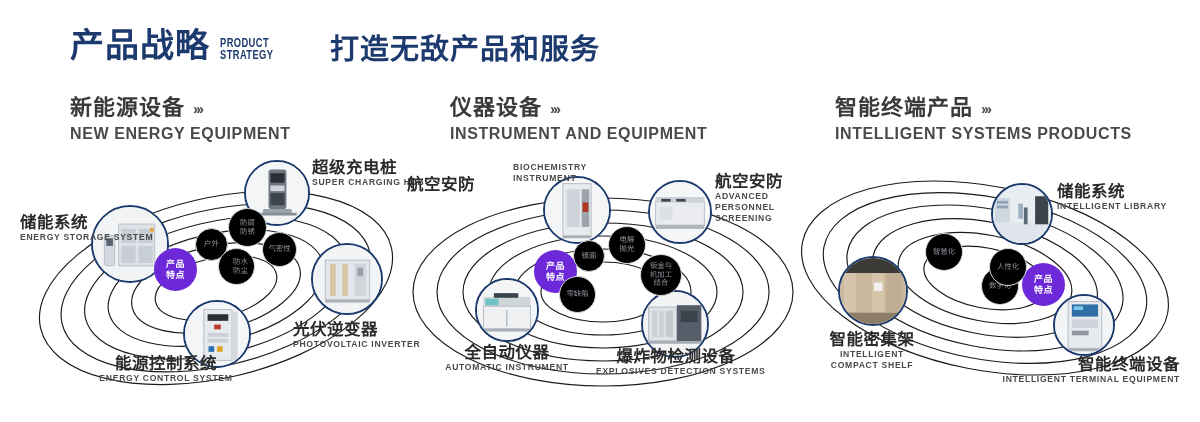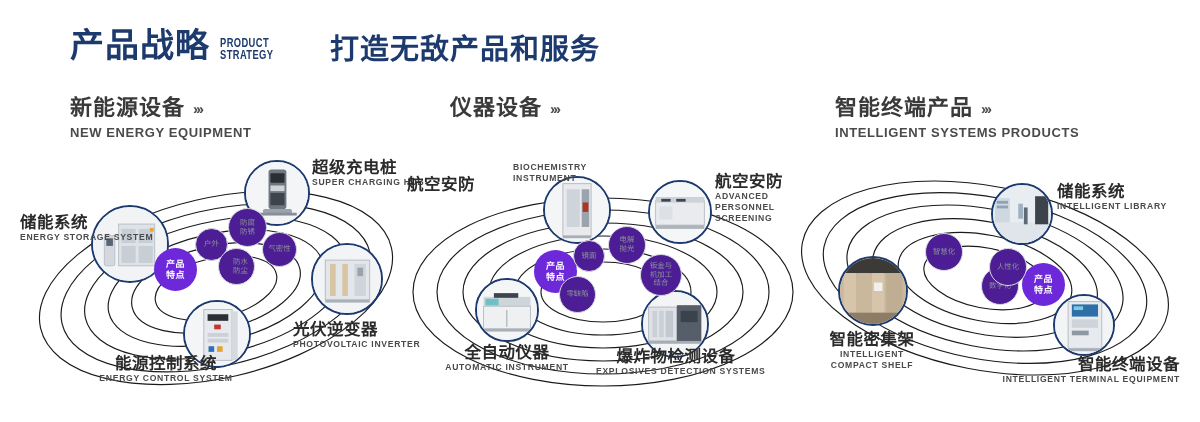--- a/index.html
+++ b/index.html
@@ -30,21 +30,21 @@
 
   
   .sect{position:absolute;}
   .sect-cn{
     font-size:22px;font-weight:bold;color:#3a3a3a;letter-spacing:1px;
     line-height:26px;white-space:nowrap;display:flex;align-items:center;
   }
   .chev{margin-left:8px;color:#4b4b4b;font-size:15px;letter-spacing:-2px;
         font-weight:bold;line-height:15px;}
   .sect-en{
-    margin-top:4px;font-size:13px;font-weight:bold;color:#4a4a4a;
+    margin-top:4px;font-size:16px;font-weight:bold;color:#4a4a4a;
     letter-spacing:.6px;white-space:nowrap;
   }
 
   
   .cluster{position:absolute;width:400px;height:270px;}
   .rings{position:absolute;left:0;top:0;width:400px;height:270px;}
 
   .node{
     position:absolute;border-radius:50%;
     border:2.5px solid #1c3a6e;overflow:hidden;background:#e9ecef;
@@ -58,21 +58,21 @@
   .lab .en{font-size:8.6px;font-weight:bold;color:#4a4a4a;line-height:11px;letter-spacing:.7px;}
   .lab.r{text-align:right;}
   .lab.c{text-align:center;}
 
   
   .bub{
     position:absolute;border-radius:50%;display:flex;align-items:center;
     justify-content:center;text-align:center;box-sizing:border-box;
   }
   .bub.lite{
-    border:1px solid #d7dadd;background:#4c1d95;color:#8d9199;
+    border:1px solid #d7dadd;background:#000000;color:#8d9199;
     font-size:7.4px;line-height:8.6px;
   }
   .bub.main{
     background:#6d28d9;color:#ffffff;font-weight:bold;
     font-size:9px;line-height:10.5px;letter-spacing:.4px;
   }
 </style>
 </head>
 <body>
 
@@ -93,20 +93,21 @@
       <span class="chev">›››</span>
     </div>
     <div class="sect-en">NEW ENERGY EQUIPMENT</div>
   </div>
 
   <div class="sect" style="left:450px;top:95px;">
     <div class="sect-cn">
       <span>仪器设备</span>
       <span class="chev">›››</span>
     </div>
+    <div class="sect-en">INSTRUMENT AND EQUIPMENT</div>
   </div>
 
   <div class="sect" style="left:835px;top:95px;">
     <div class="sect-cn">
       <span>智能终端产品</span>
       <span class="chev">›››</span>
     </div>
     <div class="sect-en">INTELLIGENT SYSTEMS PRODUCTS</div>
   </div>
 

